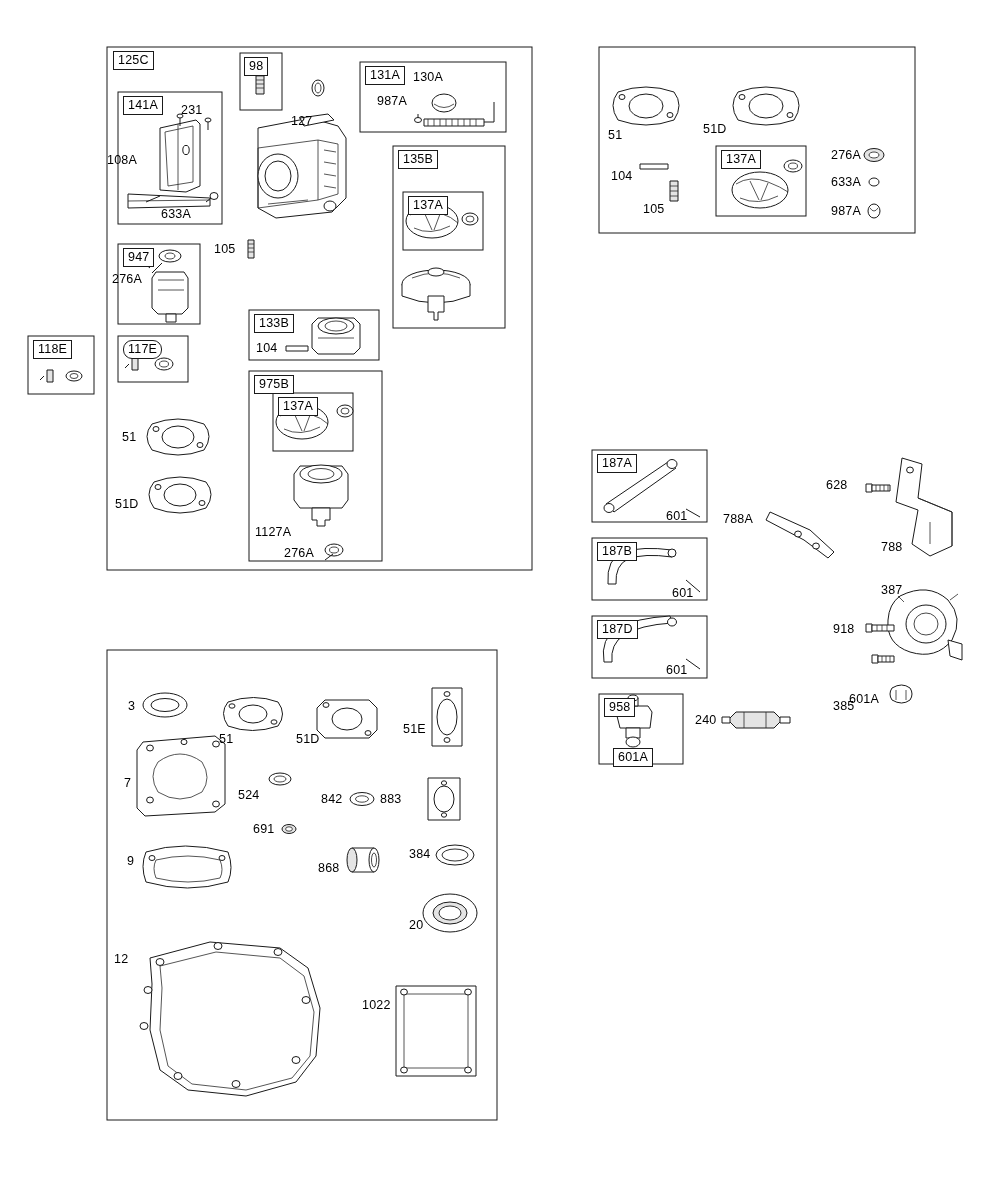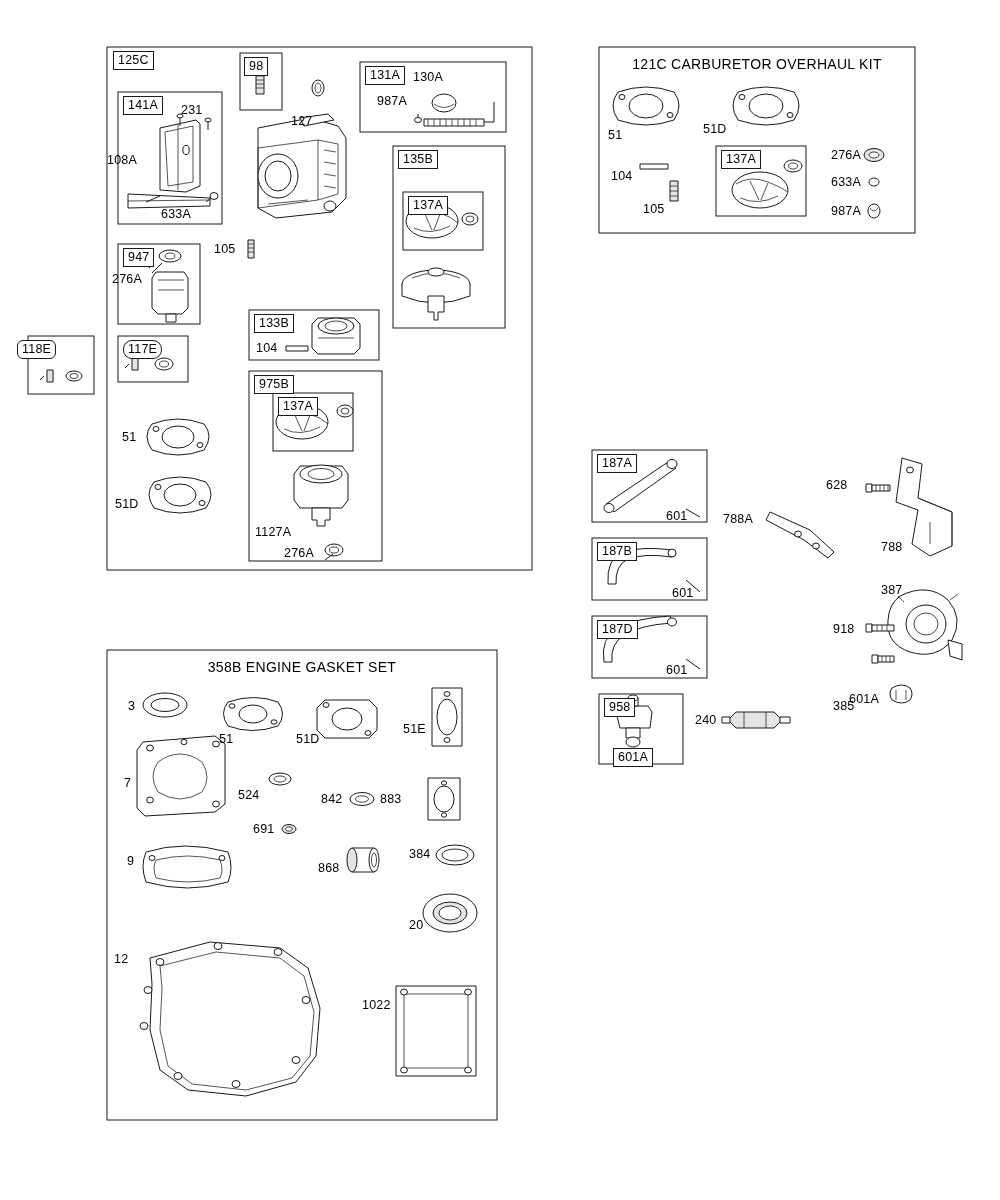--- a/index.html
+++ b/index.html
@@ -376,40 +376,38 @@
   <div class="label boxed" style="left:365px; top:66px;">131A</div>
   <div class="label" style="left:413px; top:70px;">130A</div>
   <div class="label" style="left:377px; top:94px;">987A</div>
   <div class="label boxed" style="left:398px; top:150px;">135B</div>
   <div class="label boxed" style="left:408px; top:196px;">137A</div>
   <div class="label boxed" style="left:123px; top:248px;">947</div>
   <div class="label" style="left:112px; top:272px;">276A</div>
   <div class="label" style="left:214px; top:242px;">105</div>
   <div class="label boxed" style="left:254px; top:314px;">133B</div>
   <div class="label" style="left:256px; top:341px;">104</div>
-  <div class="label boxed" style="left:17px; top:340px;border-radius:6px;">118E</div>
+  <div class="label boxed" style="left:33px; top:340px;">118E</div>
   <div class="label boxed" style="left:123px; top:340px;border-radius:9px;">117E</div>
   <div class="label" style="left:122px; top:430px;">51</div>
   <div class="label" style="left:115px; top:497px;">51D</div>
   <div class="label boxed" style="left:254px; top:375px;">975B</div>
   <div class="label boxed" style="left:278px; top:397px;">137A</div>
   <div class="label" style="left:255px; top:525px;">1127A</div>
   <div class="label" style="left:284px; top:546px;">276A</div>
 
-  <div class="title" style="left:599px; top:56px; width:316px;">121C CARBURETOR OVERHAUL KIT</div>
   <div class="label" style="left:608px; top:128px;">51</div>
   <div class="label" style="left:703px; top:122px;">51D</div>
   <div class="label" style="left:611px; top:169px;">104</div>
   <div class="label" style="left:643px; top:202px;">105</div>
   <div class="label boxed" style="left:721px; top:150px;">137A</div>
   <div class="label" style="left:831px; top:148px;">276A</div>
   <div class="label" style="left:831px; top:175px;">633A</div>
   <div class="label" style="left:831px; top:204px;">987A</div>
 
-  <div class="title" style="left:107px; top:659px; width:390px;">358B ENGINE GASKET SET</div>
   <div class="label" style="left:128px; top:699px;">3</div>
   <div class="label" style="left:219px; top:732px;">51</div>
   <div class="label" style="left:296px; top:732px;">51D</div>
   <div class="label" style="left:403px; top:722px;">51E</div>
   <div class="label" style="left:124px; top:776px;">7</div>
   <div class="label" style="left:238px; top:788px;text-align:right;">524</div>
   <div class="label" style="left:321px; top:792px;">842</div>
   <div class="label" style="left:380px; top:792px;">883</div>
   <div class="label" style="left:253px; top:822px;">691</div>
   <div class="label" style="left:127px; top:854px;">9</div>

